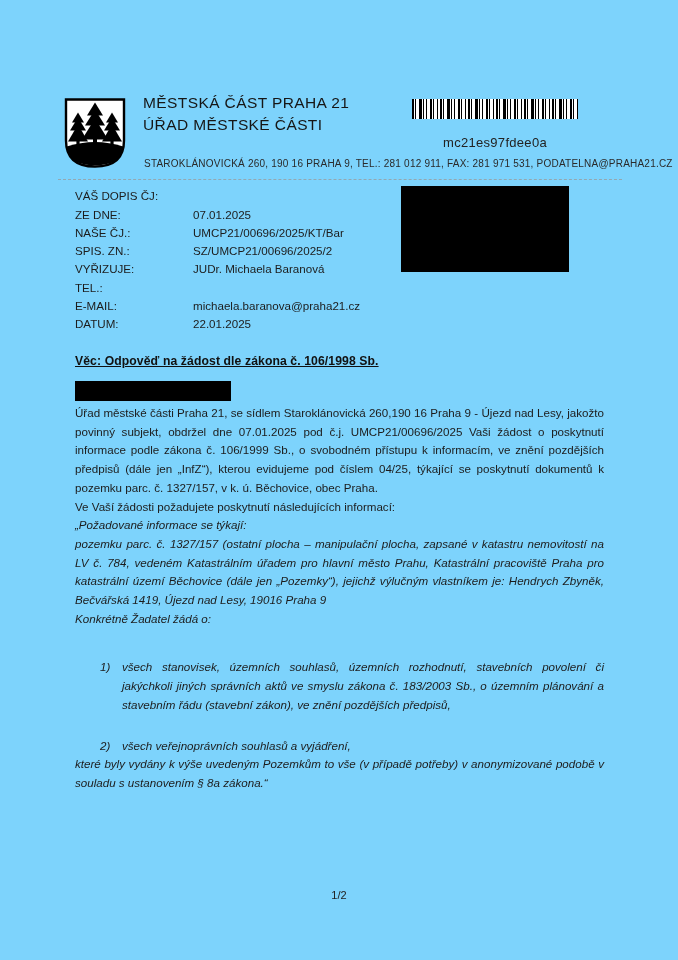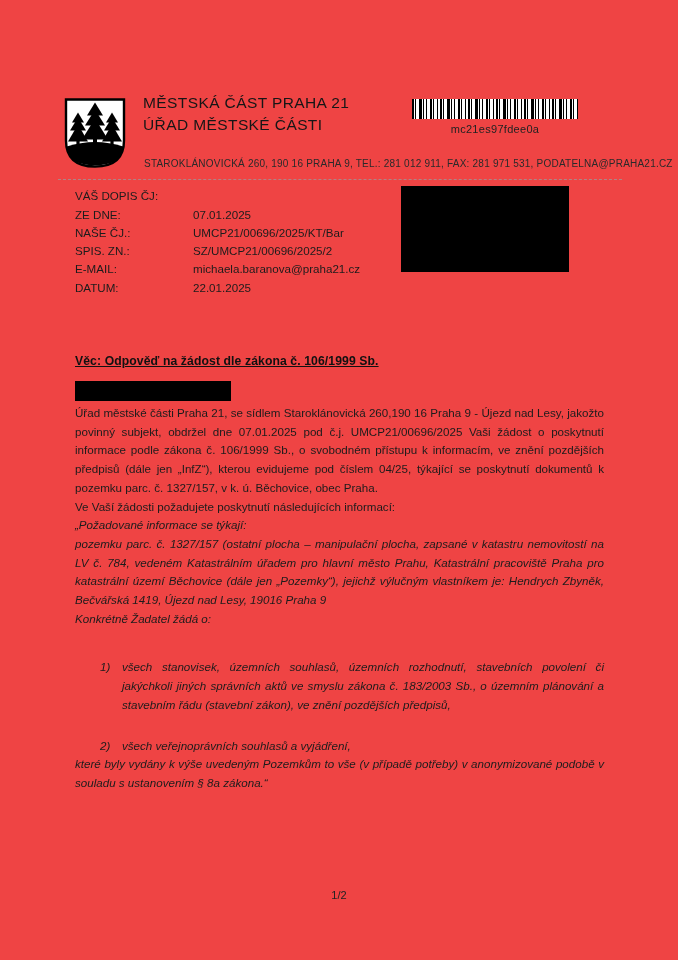--- a/index.html
+++ b/index.html
@@ -1,19 +1,19 @@
 <!DOCTYPE html>
 <html lang="cs"><head>
 <meta charset="utf-8">
 <style>
   html,body{margin:0;padding:0;background:#e8e8e8;}
   .page{
     position:relative;
     width:678px;height:960px;
-    background:#ef4444;
+    background:#7dd3fc;
     font-family:"Liberation Sans","DejaVu Sans",sans-serif;
     color:#1f1f1f;
     overflow:hidden;
     margin:0 auto;
   }
   
   .logo{position:absolute;left:62px;top:96px;width:66px;height:74px;}
   .org-block{position:absolute;left:143px;top:92px;line-height:21.5px;}
   .org-line{font-size:15.5px;letter-spacing:.4px;color:#161616;white-space:nowrap;}
   .contact-line{
@@ -23,21 +23,21 @@
   .barcode-wrap{position:absolute;left:412px;top:99px;width:166px;text-align:center;}
   .barcode{
     width:166px;height:20px;
     background:
       repeating-linear-gradient(90deg,
         #000 0 2px,#fff 2px 3px,#000 3px 4px,#fff 4px 7px,
         #000 7px 10px,#fff 10px 11px,#000 11px 12px,#fff 12px 14px,
         #000 14px 15px,#fff 15px 18px,#000 18px 20px,#fff 20px 21px,
         #000 21px 22px,#fff 22px 25px,#000 25px 26px,#fff 26px 28px);
   }
-  .barcode-text{font-size:11px;color:#222;margin-top:4px;letter-spacing:.3px;}
+  .barcode-text{font-size:13px;color:#222;margin-top:16px;letter-spacing:.3px;}
   .scan-rule{
     position:absolute;left:58px;right:56px;top:179px;height:0;
     border-top:1px dashed #9a9a9a;opacity:.75;
   }
   
   .meta{position:absolute;left:75px;top:184px;font-size:11.6px;color:#1c1c1c;}
   .meta-row{display:flex;height:18.3px;align-items:flex-end;}
   .meta-label{width:118px;flex:0 0 118px;}
   .meta-value{white-space:nowrap;}
   
@@ -125,32 +125,40 @@
     </div>
     <div class="meta-row">
       <span class="meta-label">NAŠE ČJ.:</span>
       <span class="meta-value">UMCP21/00696/2025/KT/Bar</span>
     </div>
     <div class="meta-row">
       <span class="meta-label">SPIS. ZN.:</span>
       <span class="meta-value">SZ/UMCP21/00696/2025/2</span>
     </div>
     <div class="meta-row">
+      <span class="meta-label">VYŘIZUJE:</span>
+      <span class="meta-value">JUDr. Michaela Baranová</span>
+    </div>
+    <div class="meta-row">
+      <span class="meta-label">TEL.:</span>
+      <span class="meta-value"></span>
+    </div>
+    <div class="meta-row">
       <span class="meta-label">E-MAIL:</span>
       <span class="meta-value">michaela.baranova@praha21.cz</span>
     </div>
     <div class="meta-row">
       <span class="meta-label">DATUM:</span>
       <span class="meta-value">22.01.2025</span>
     </div>
   </div>
 
   <div class="redact-1"></div>
 
-  <div class="subject">Věc: Odpověď na žádost dle zákona č. 106/1999 Sb.</div>
+  <div class="subject">Věc: Odpověď na žádost dle zákona č. 106/1998 Sb.</div>
 
   <div class="redact-2"></div>
 
   <div class="body">
     <p class="p-plain">Úřad městské části Praha 21, se sídlem Staroklánovická 260,190 16 Praha 9 - Újezd nad Lesy, jakožto povinný subjekt, obdržel dne 07.01.2025 pod č.j. UMCP21/00696/2025 Vaši žádost o poskytnutí informace podle zákona č. 106/1999 Sb., o svobodném přístupu k informacím, ve znění pozdějších předpisů (dále jen „InfZ“), kterou evidujeme pod číslem 04/25, týkající se poskytnutí dokumentů k pozemku parc. č. 1327/157, v k. ú. Běchovice, obec Praha.</p>
     <p class="p-intro">Ve Vaší žádosti požadujete poskytnutí následujících informací:</p>
     <p class="italic quote-intro">„Požadované informace se týkají:</p>
     <p class="italic quote-p1">pozemku parc. č. 1327/157 (ostatní plocha – manipulační plocha, zapsané v katastru nemovitostí na LV č. 784, vedeném Katastrálním úřadem pro hlavní město Prahu, Katastrální pracoviště Praha pro katastrální území Běchovice (dále jen „Pozemky“), jejichž výlučným vlastníkem je: Hendrych Zbyněk, Bečvářská 1419, Újezd nad Lesy, 19016 Praha 9</p>
     <p class="italic quote-p2">Konkrétně Žadatel žádá o:</p>
 

